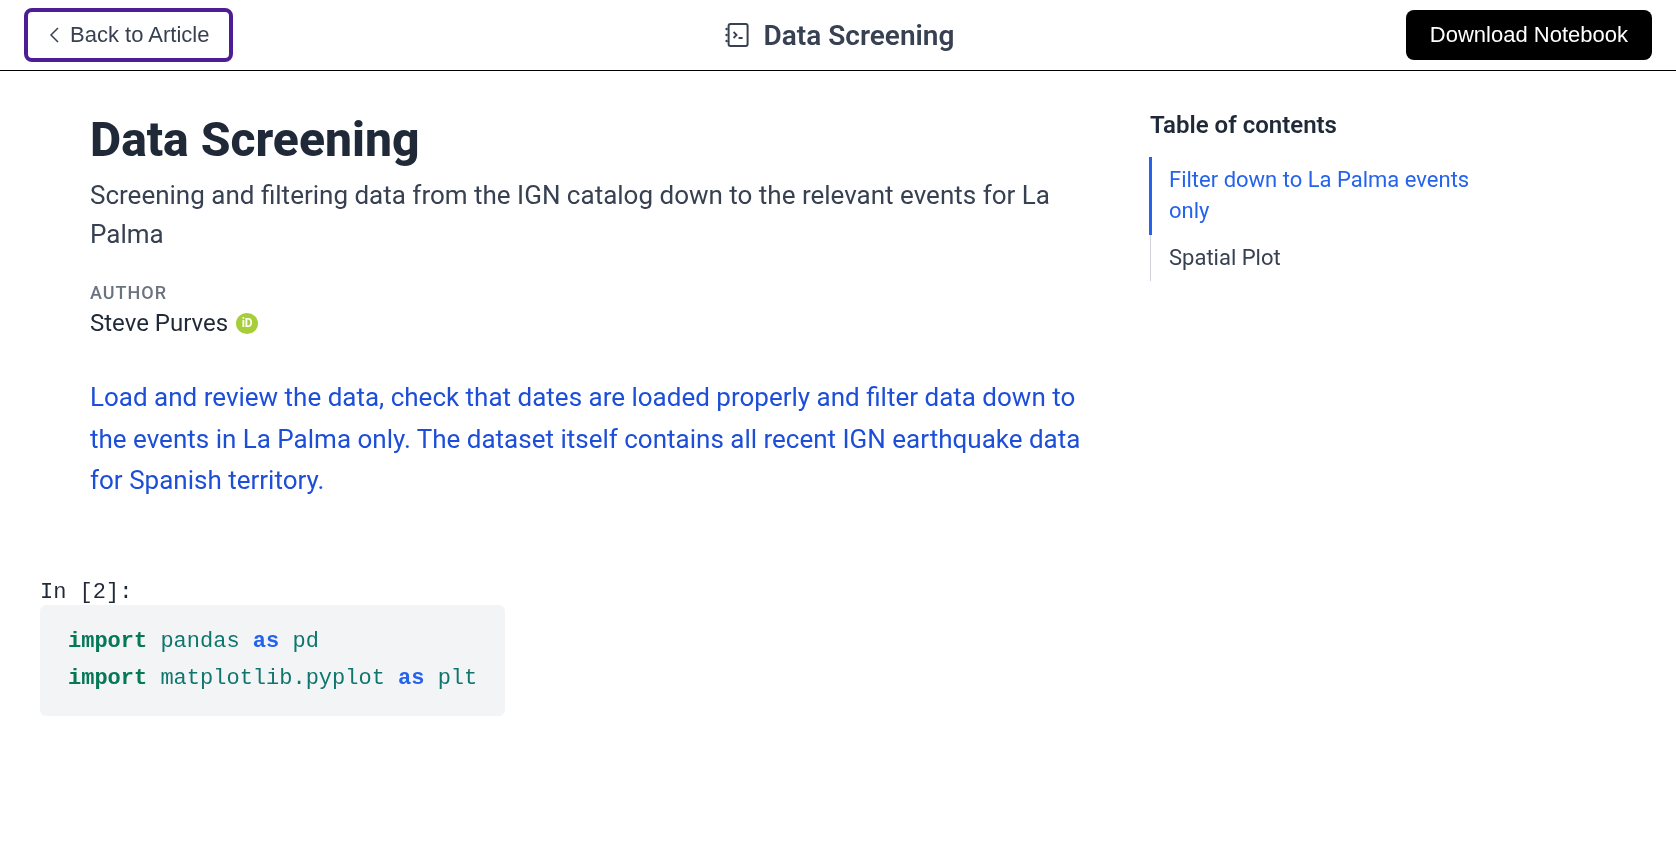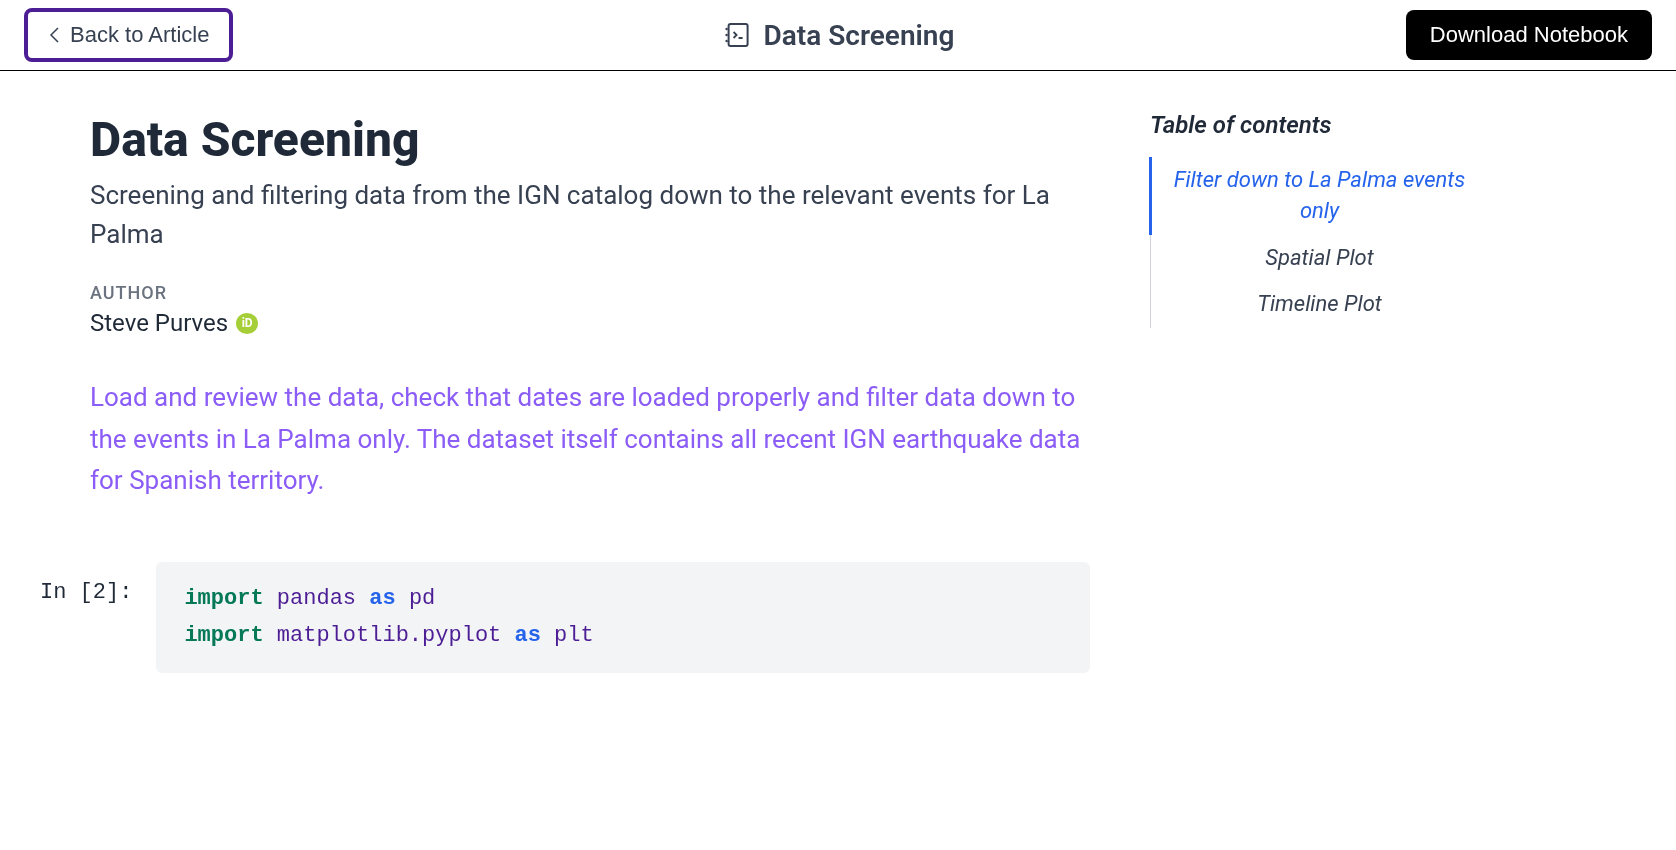--- a/index.html
+++ b/index.html
@@ -104,29 +104,29 @@
       border-radius: 50%;
       background: #a6ce39;
       color: #fff;
       align-items: center;
       justify-content: center;
       font-size: 12px;
       font-weight: bold;
     }
     .description {
       font-size: 26px;
-      color: #8b5cf6;
+      color: #1d4ed8;
       line-height: 1.6;
       margin-bottom: 60px;
     }
     .code-cell {
       display: flex;
       align-items: flex-start;
-      gap: 24px;
       margin-left: -50px;
+      flex-direction: column;
     }
     .code-prompt {
       font-family: "SFMono-Regular", Consolas, "Liberation Mono", Menlo, monospace;
       font-size: 22px;
       color: #1f2937;
       padding-top: 18px;
       white-space: pre;
     }
     .code-block {
       flex: 1;
@@ -135,40 +135,38 @@
       padding: 18px 28px;
       font-family: "SFMono-Regular", Consolas, "Liberation Mono", Menlo, monospace;
       font-size: 22px;
       line-height: 1.7;
     }
     .code-block .keyword {
       color: #047857;
       font-weight: 700;
     }
     .code-block .module {
-      color: #4c1d95;
+      color: #0f766e;
     }
     .code-block .as {
       color: #2563eb;
       font-weight: 700;
     }
     .toc {
       width: 320px;
       flex-shrink: 0;
-      font-style: italic;
     }
     .toc-title {
       font-size: 24px;
       font-weight: 600;
       color: #1f2937;
       margin-bottom: 18px;
     }
     .toc-list {
       border-left: 1px solid #d1d5db;
-      text-align: center;
     }
     .toc-item {
       padding: 8px 0 8px 18px;
       font-size: 22px;
       color: #374151;
       cursor: pointer;
       line-height: 1.4;
     }
     .toc-item.active {
       color: #2563eb;
@@ -239,16 +237,15 @@
         </div>
       </div>
     </div>
   </div>
 
   <aside class="toc">
     <div class="toc-title">Table of contents</div>
     <div class="toc-list">
       <div class="toc-item active">Filter down to La Palma events only</div>
       <div class="toc-item">Spatial Plot</div>
-      <div class="toc-item">Timeline Plot</div>
     </div>
   </aside>
 </div>
 
 </body></html>

